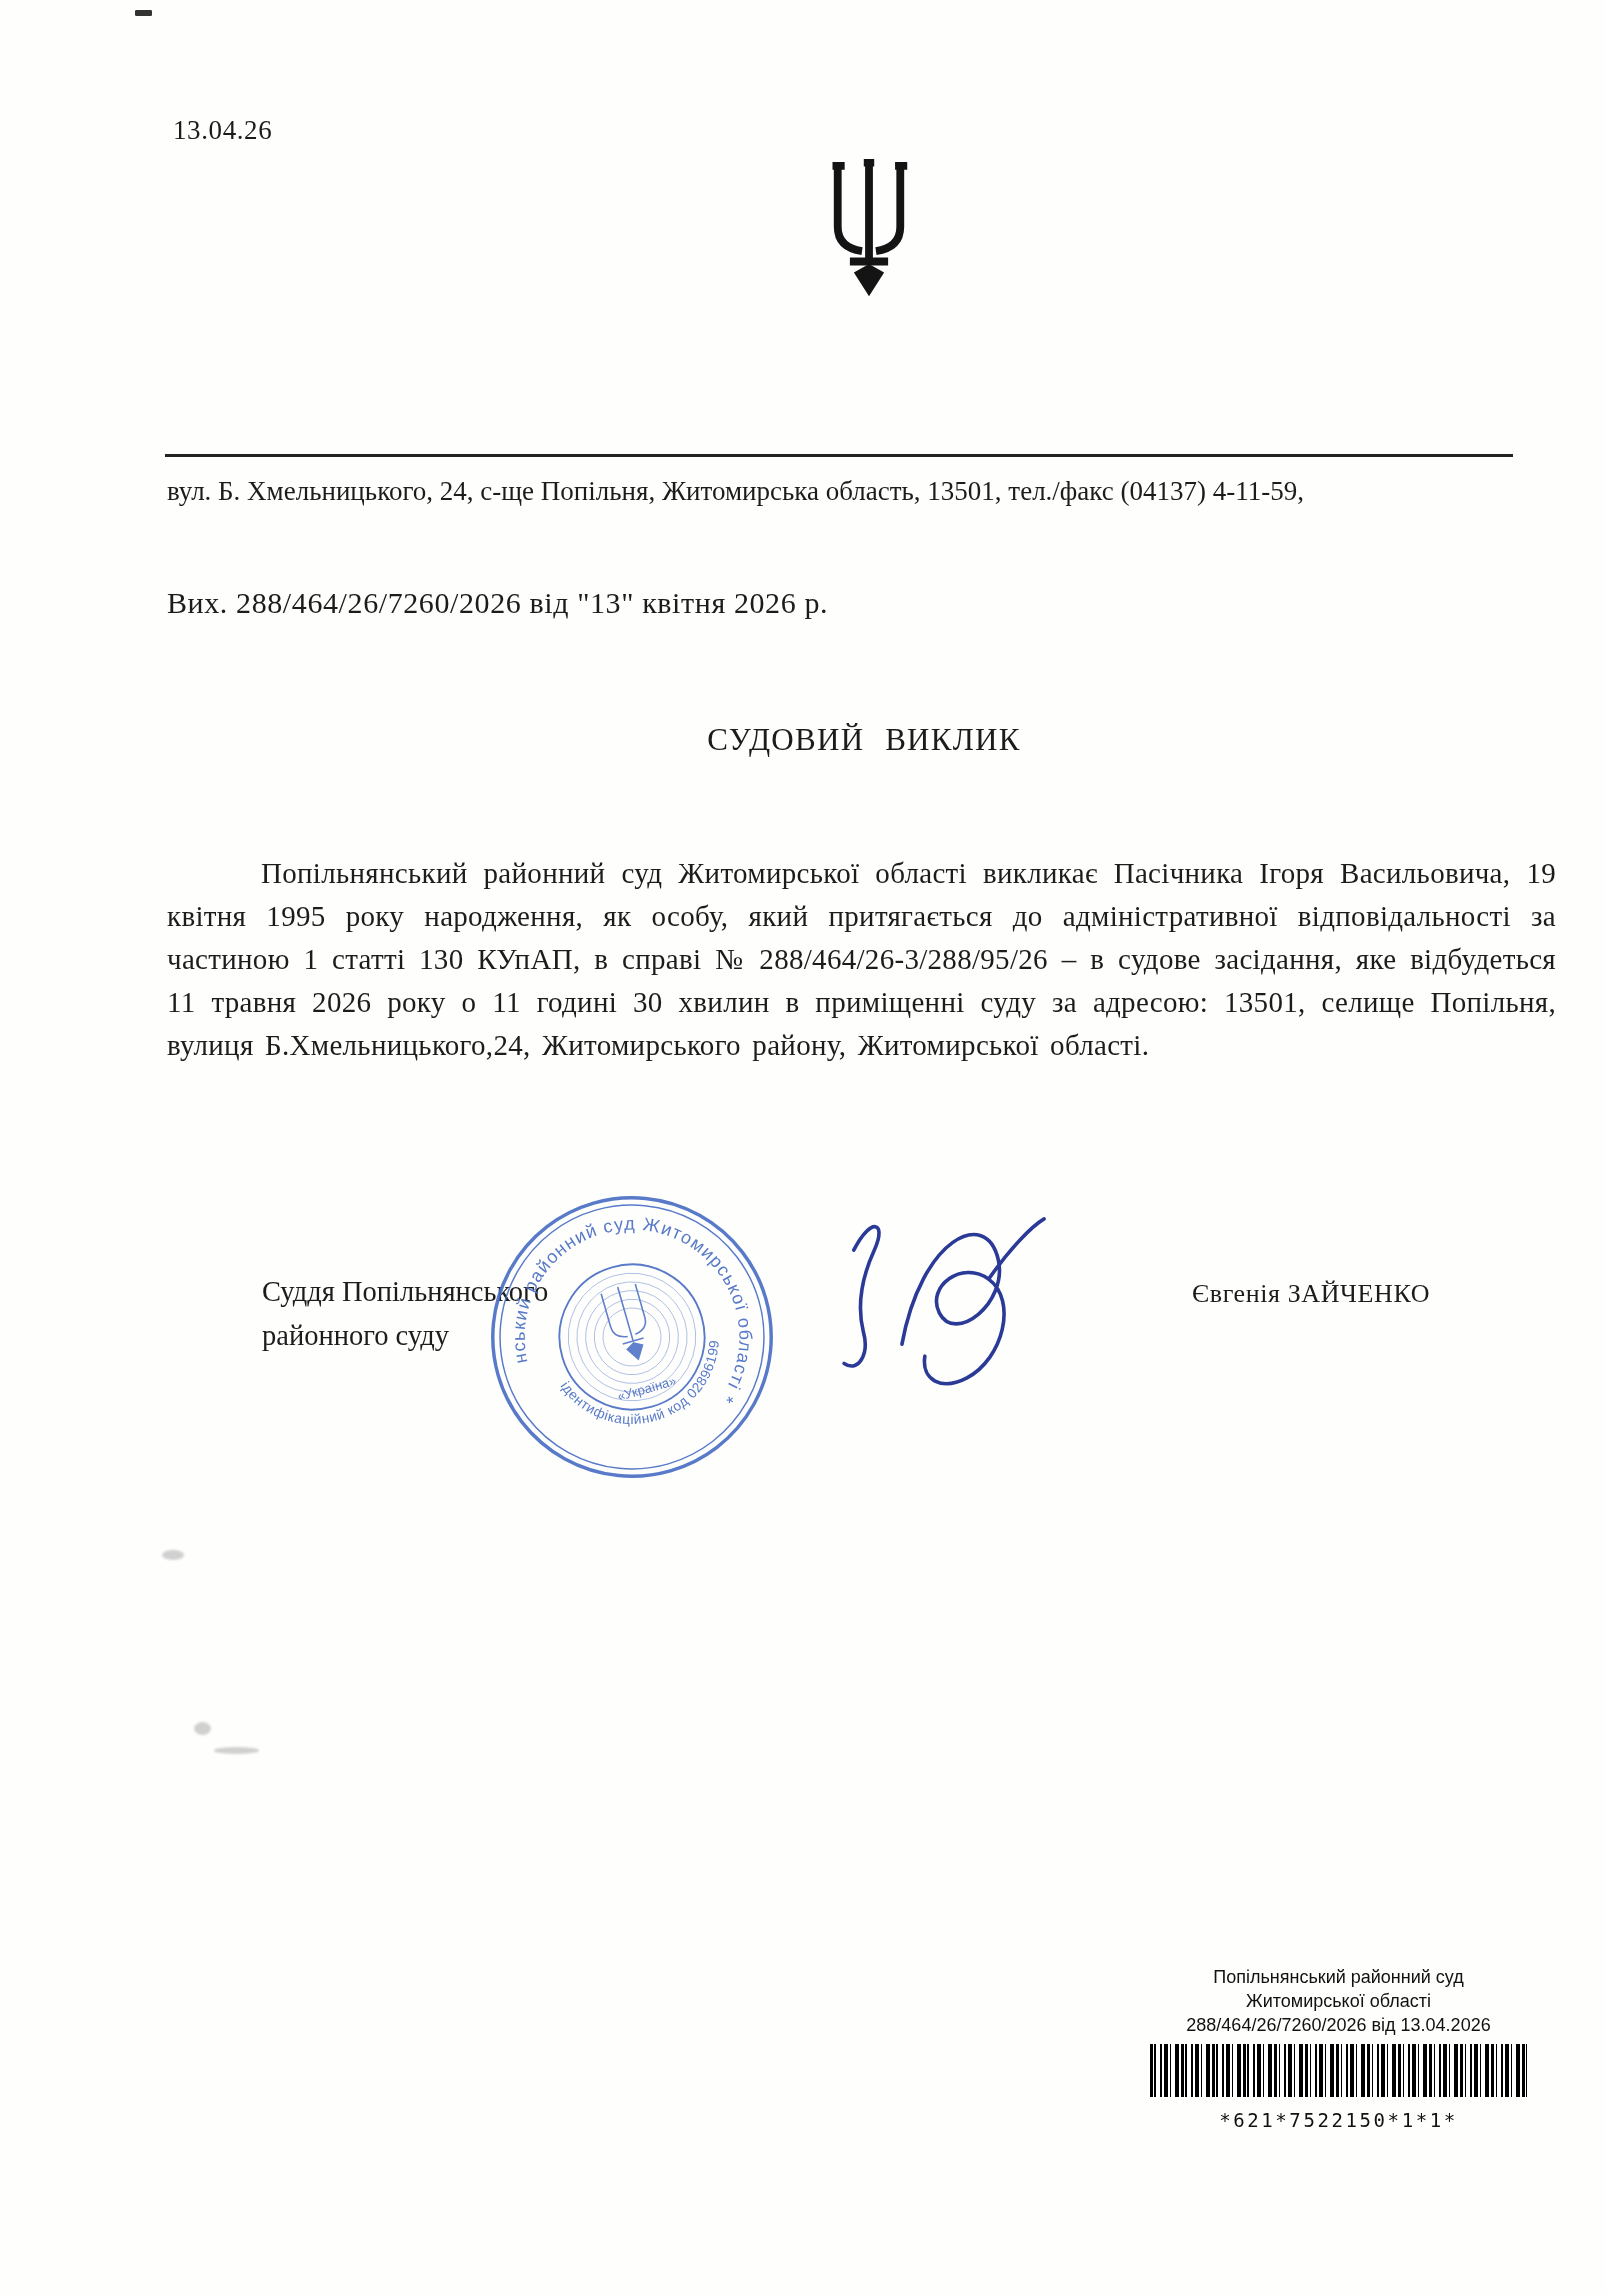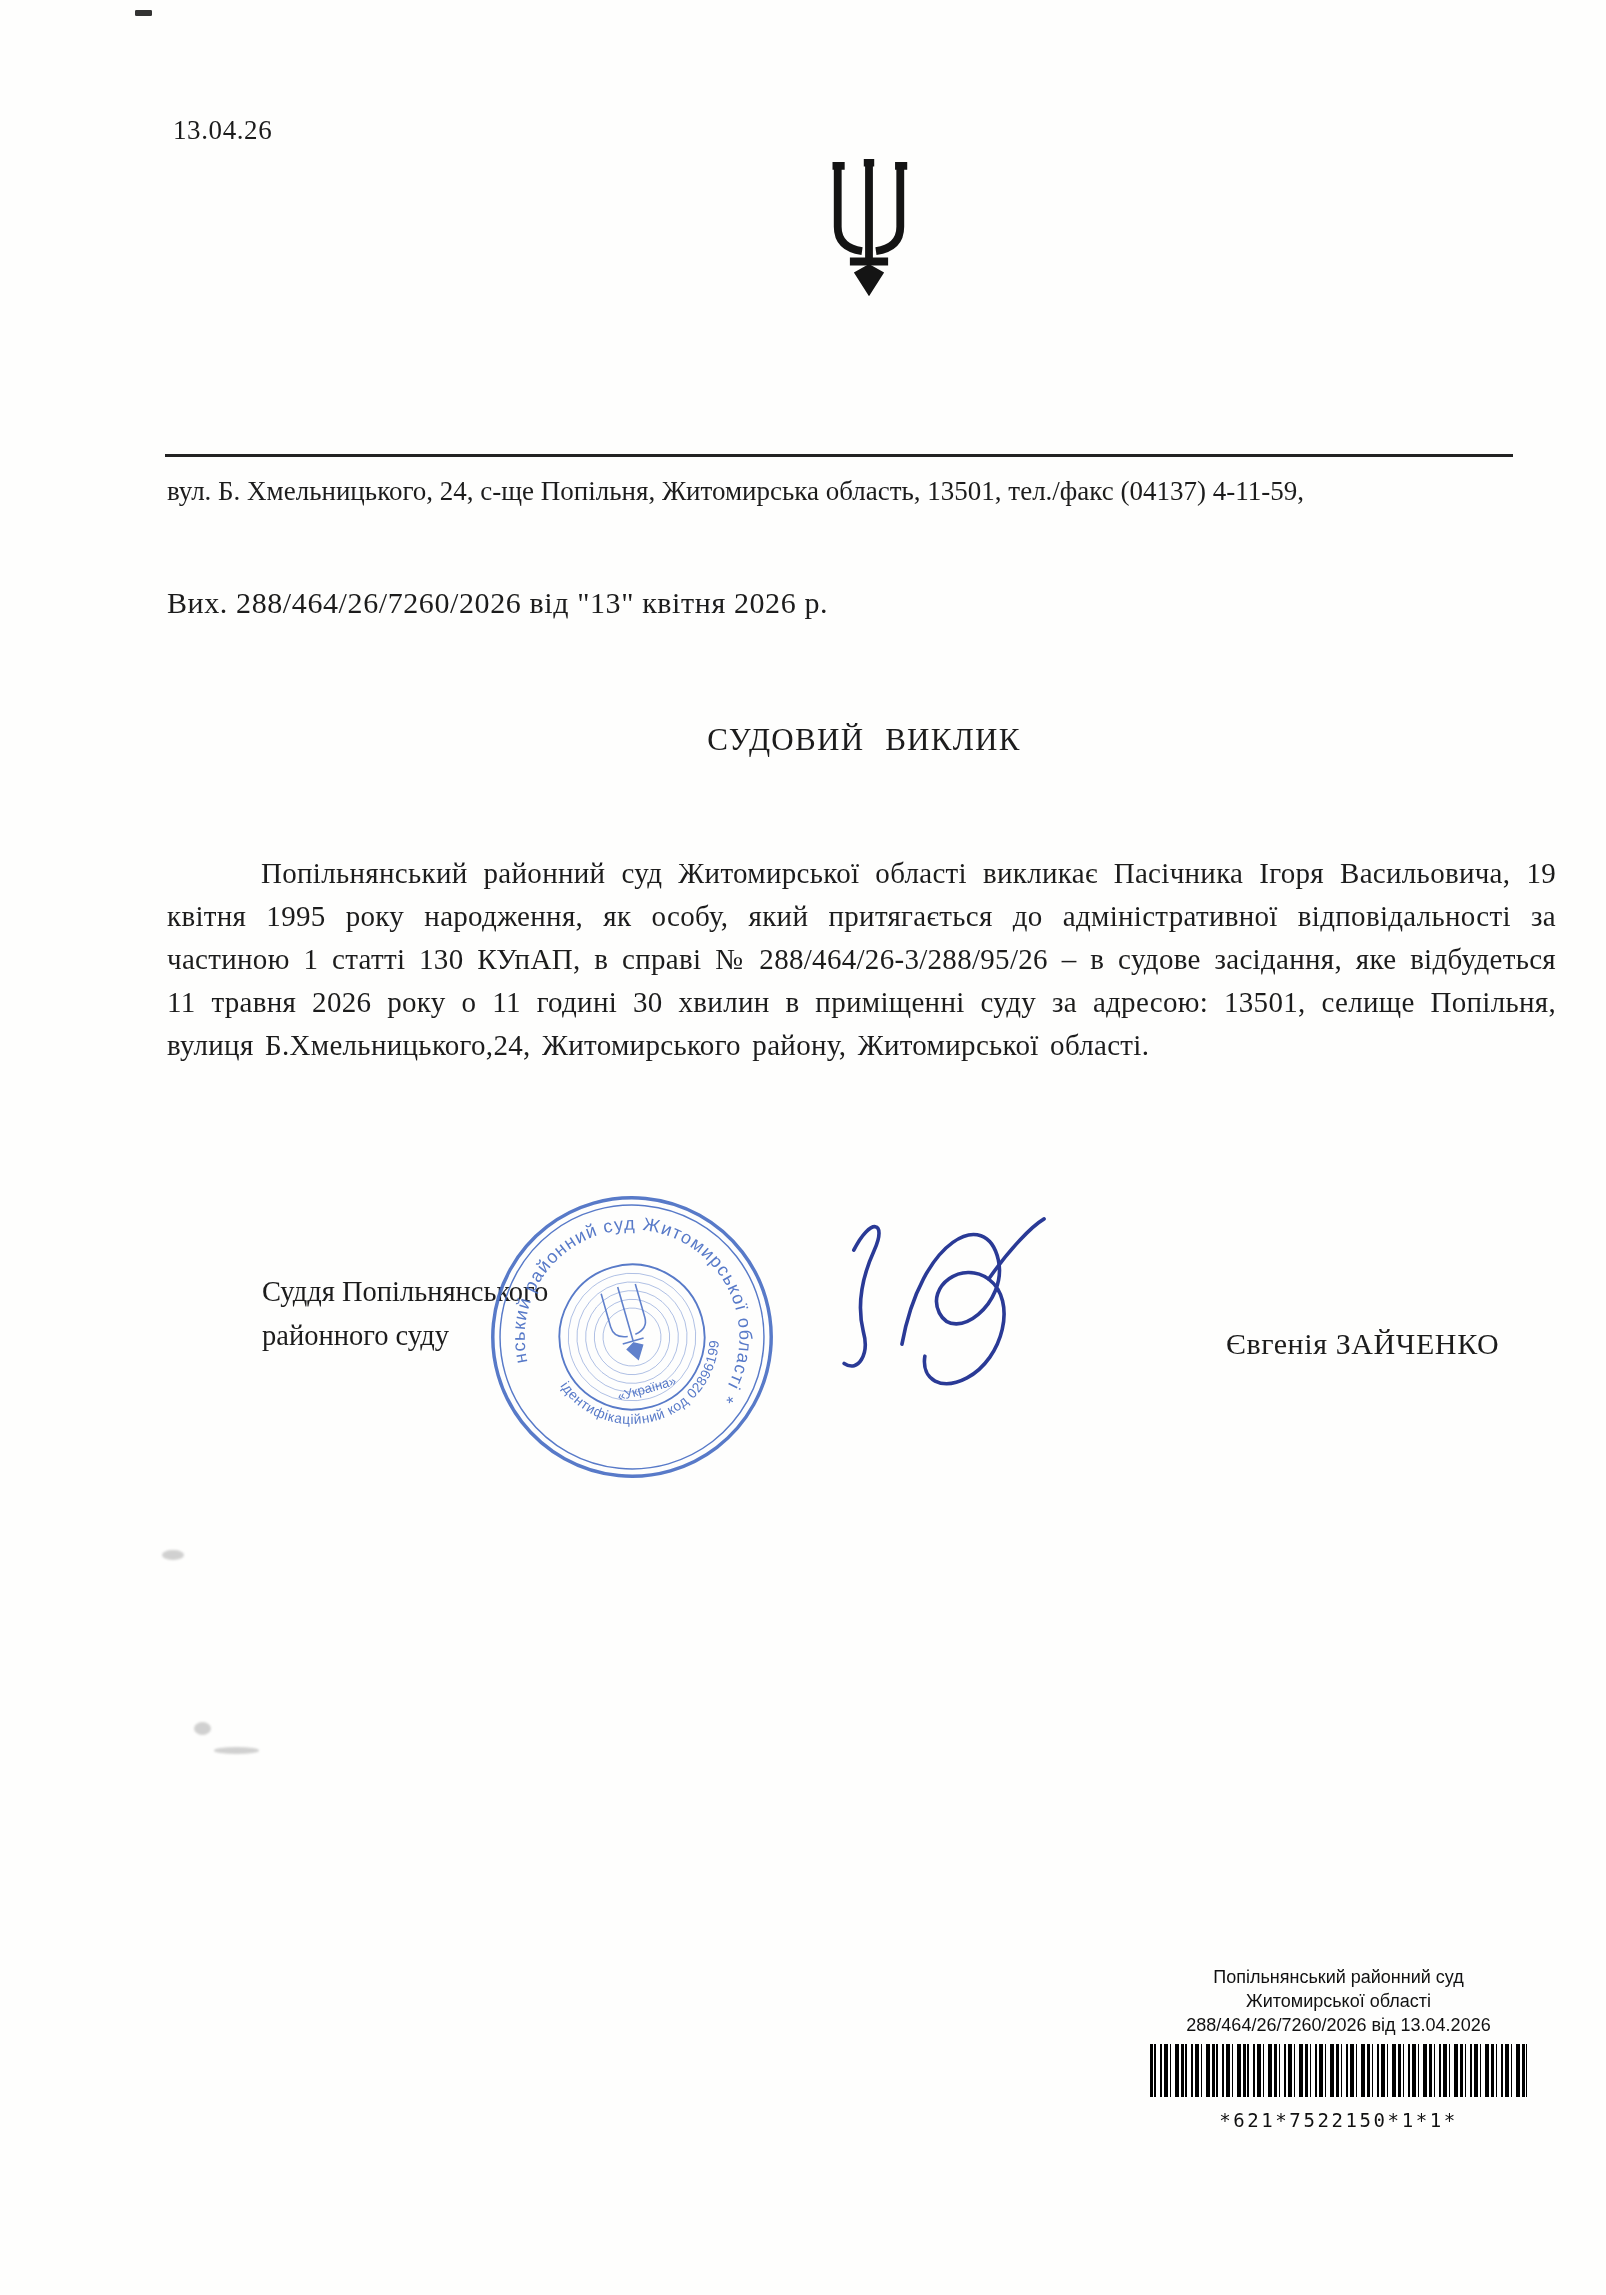--- a/index.html
+++ b/index.html
@@ -30,21 +30,21 @@
   .ref-line { position:absolute; left:167px; top:586px; font-size:30px; letter-spacing:0.6px; }
 
   .doc-title { position:absolute; left:165px; top:722px; width:1398px; text-align:center;
                font-size:31px; font-weight:400; letter-spacing:1.3px; word-spacing:11.7px; }
 
   .body-par { position:absolute; left:167px; top:852px; width:1389px;
               font-size:29px; line-height:43px; text-align:justify; text-indent:94px;
               letter-spacing:0.3px; word-spacing:3.9px; }
 
   .signer-title { position:absolute; left:262px; top:1270px; font-size:28.5px; line-height:44px; }
-  .signer-name  { position:absolute; left:1226px; top:1279px; font-size:30px; letter-spacing:0.6px;margin-top:48px; }
+  .signer-name  { position:absolute; left:1192px; top:1279px; font-size:26px; letter-spacing:0.6px; }
 
   .stamp { position:absolute; left:487px; top:1192px; width:290px; height:290px;
            transform:rotate(-16deg); opacity:.92; }
   .signature { position:absolute; left:808px; top:1185px; width:265px; height:246px; }
 
   .footer { position:absolute; left:1128px; top:1965px; width:421px; text-align:center;
             font-family:"Liberation Sans", sans-serif; font-size:18px; line-height:24px; color:#111; }
   .barcode { margin:6.5px auto 0; width:377px; height:53px;
     background:repeating-linear-gradient(90deg,
       #000 0 2.6px, #fff 2.6px 4.5px, #000 4.5px 5.8px, #fff 5.8px 10.4px,

